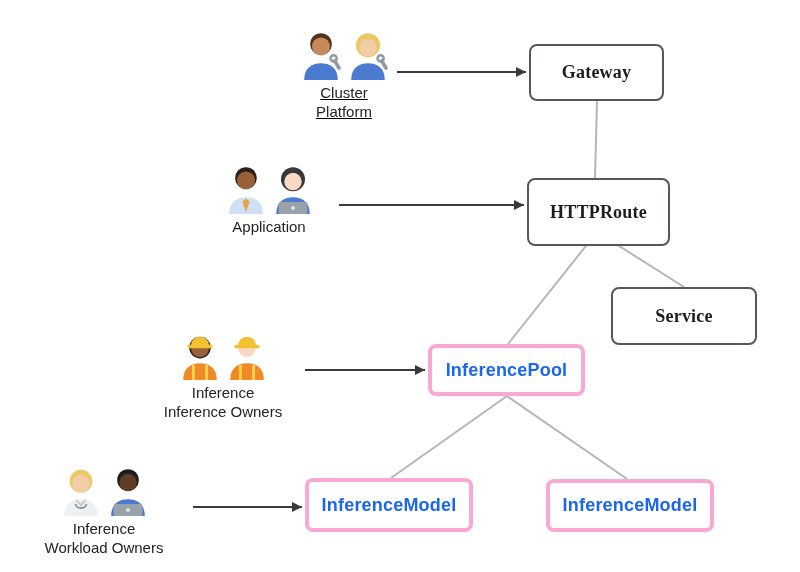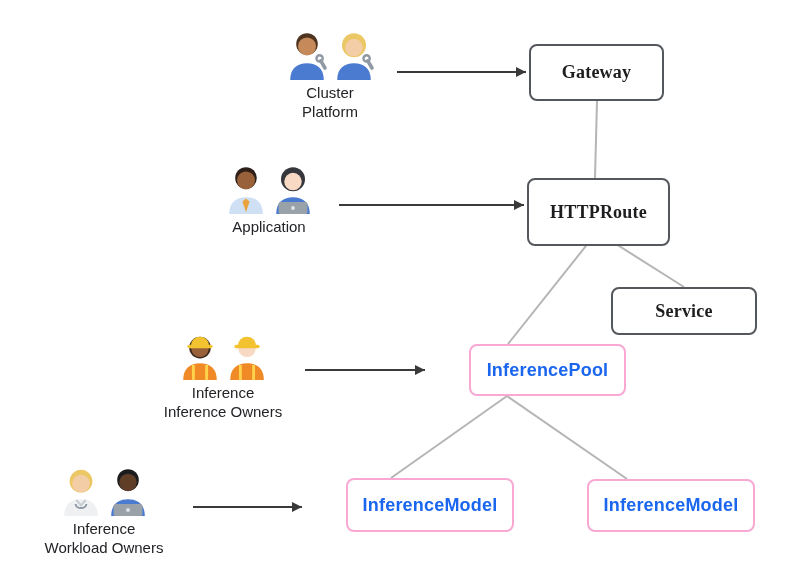--- a/index.html
+++ b/index.html
@@ -7,21 +7,21 @@
     position:relative;width:800px;height:572px;background:#ffffff;
     font-family:"Liberation Sans",sans-serif;overflow:hidden;
   }
   .edges{position:absolute;left:0;top:0;width:800px;height:572px;}
   .node{
     position:absolute;display:flex;align-items:center;justify-content:center;
     background:#ffffff;border-radius:8px;font-weight:bold;font-size:18px;
     letter-spacing:.2px;box-sizing:border-box;
   }
   .node.dark{border:2.5px solid #54585c;color:#1d1d1f;font-family:Liberation Serif, serif;}
-  .node.blue{border:2px solid #f9a8d4;color:#1a66ee;margin-left:41px;}
+  .node.blue{border:4px solid #f9a8d4;color:#1a66ee;}
   .actor{position:absolute;width:170px;text-align:center;}
   .people{display:flex;justify-content:center;align-items:flex-end;gap:3px;height:50px;}
   .actor-label{font-size:15px;line-height:19px;color:#222326;margin-top:3px;}
   .person{display:block;}
 </style>
 </head>
 <body>
 
 <div class="canvas">
 
@@ -41,21 +41,21 @@
     </g>
 
     <g stroke="#3a3a3a" stroke-width="2">
       <line x1="397" y1="72" x2="526" y2="72" marker-end="url(#arrowhead)"></line>
       <line x1="339" y1="205" x2="524" y2="205" marker-end="url(#arrowhead)"></line>
       <line x1="305" y1="370" x2="425" y2="370" marker-end="url(#arrowhead)"></line>
       <line x1="193" y1="507" x2="302" y2="507" marker-end="url(#arrowhead)"></line>
     </g>
   </svg>
 
-  <div class="actor" style="left:245px;top:30px;">
+  <div class="actor" style="left:259px;top:30px;text-decoration:underline;">
     <div class="people">
       <svg class="person" width="44" height="48" viewBox="0 0 36 40">
         <circle cx="18" cy="10" r="9" fill="#4e331f"></circle>
         <circle cx="18" cy="12" r="7.5" fill="#c68a5a"></circle>
         <path d="M4,40 C4,30 10,26 18,26 C26,26 32,30 32,40 Z" fill="#4a7bd0"></path>
         <circle cx="28.5" cy="22" r="2.6" fill="none" stroke="#8e99a3" stroke-width="2"></circle>
         <path d="M29.5,24 L33,30" stroke="#8e99a3" stroke-width="3" stroke-linecap="round"></path>
       </svg>
       <svg class="person" width="44" height="48" viewBox="0 0 36 40">
         <circle cx="18" cy="11" r="10" fill="#ecc766"></circle>
@@ -140,21 +140,21 @@
   </div>
 
   <div class="node dark" style="left:529px;top:44px;width:135px;height:57px;">
     <span>Gateway</span>
   </div>
 
   <div class="node dark" style="left:527px;top:178px;width:143px;height:68px;">
     <span>HTTPRoute</span>
   </div>
 
-  <div class="node dark" style="left:611px;top:287px;width:146px;height:48px;">
+  <div class="node dark" style="left:611px;top:287px;width:146px;height:58px;">
     <span>Service</span>
   </div>
 
   <div class="node blue" style="left:428px;top:344px;width:157px;height:52px;">
     <span>InferencePool</span>
   </div>
 
   <div class="node blue" style="left:305px;top:478px;width:168px;height:54px;">
     <span>InferenceModel</span>
   </div>

